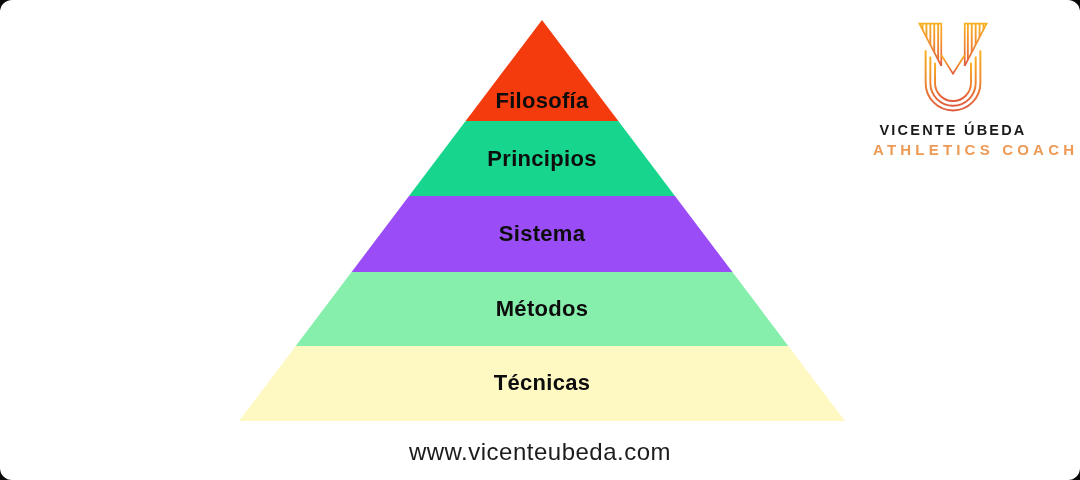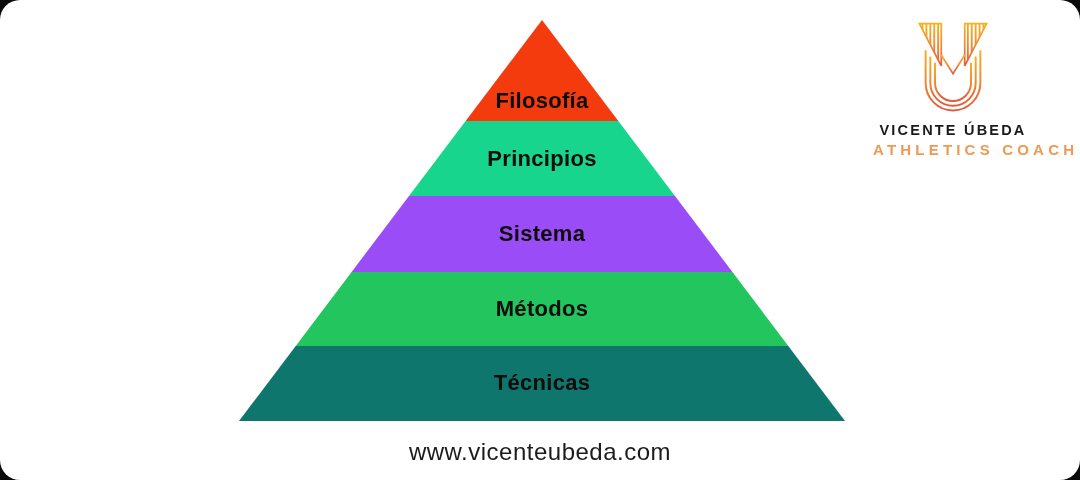--- a/index.html
+++ b/index.html
@@ -1,18 +1,18 @@
 <!DOCTYPE html>
 <html><head>
 <meta charset="utf-8">
 <style>
   html,body{margin:0;padding:0;background:#0a0a0a;}
   .canvas{
     position:relative;width:1080px;height:480px;background:#ffffff;
-    border-radius:20px;overflow:hidden;
+    border-radius:12px;overflow:hidden;
     font-family:"Liberation Sans",sans-serif;
   }
   
   .pyramid{
     position:absolute;left:239px;top:20px;width:606px;height:401px;
     clip-path:polygon(50% 0,100% 100%,0 100%);
     display:flex;flex-direction:column;
   }
   .band{width:100%;display:flex;justify-content:center;align-items:center;}
   .band.lvl0{height:25.25%;align-items:flex-end;padding-bottom:7px;box-sizing:border-box;}
@@ -48,24 +48,24 @@
   <div class="pyramid">
     <div class="band lvl0" style="background: rgb(244, 59, 14);">
       <span class="band-label">Filosofía</span>
     </div>
     <div class="band lvl1" style="background: rgb(23, 213, 140);">
       <span class="band-label">Principios</span>
     </div>
     <div class="band lvl2" style="background: rgb(154, 77, 247);">
       <span class="band-label">Sistema</span>
     </div>
-    <div class="band lvl3" style="background: #22c55e;">
+    <div class="band lvl3" style="background: #86efac;">
       <span class="band-label">Métodos</span>
     </div>
-    <div class="band lvl4" style="background: #0f766e;">
+    <div class="band lvl4" style="background: #fef9c3;">
       <span class="band-label">Técnicas</span>
     </div>
   </div>
 
   <div class="logo">
     <svg width="86" height="94" viewBox="0 0 110 120">
       <defs>
         <linearGradient id="vug" x1="0" y1="0" x2="0" y2="1">
           <stop offset="0" stop-color="#f8b020"></stop>
           <stop offset="0.5" stop-color="#f08a30"></stop>

